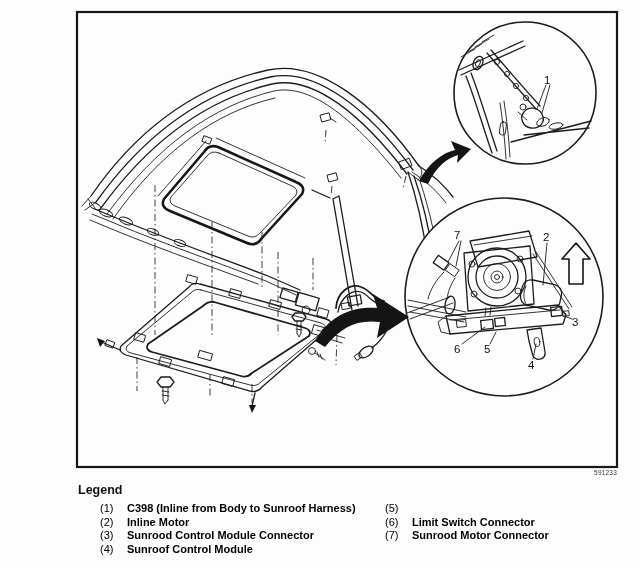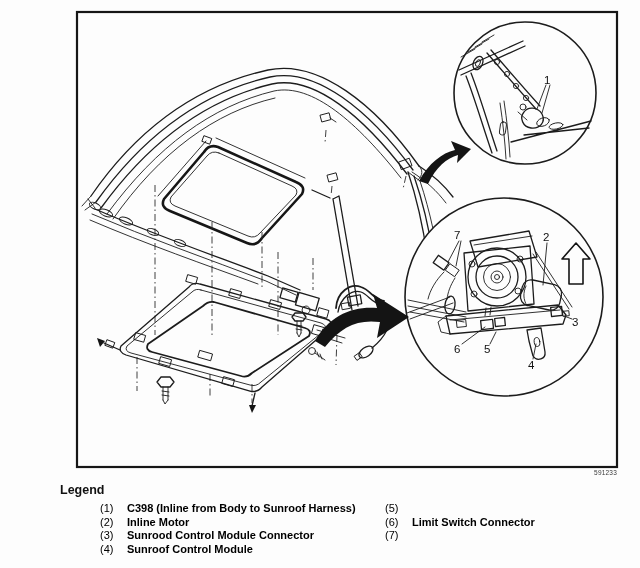--- a/index.html
+++ b/index.html
@@ -8,21 +8,21 @@
   svg{position:absolute;left:0;top:0;}
   svg *{vector-effect:none;}
   .ln{stroke:#1c1c1c;fill:none;stroke-width:1.3;stroke-linecap:round;stroke-linejoin:round;}
   .ln-thin{stroke:#1c1c1c;fill:none;stroke-width:0.9;stroke-linecap:round;stroke-linejoin:round;}
   .ln-thick{stroke:#161616;fill:none;stroke-width:2.6;stroke-linecap:round;stroke-linejoin:round;}
   .ln-med{stroke:#1c1c1c;fill:none;stroke-width:1.8;stroke-linecap:round;stroke-linejoin:round;}
   .dash{stroke:#2a2a2a;fill:none;stroke-width:0.9;stroke-dasharray:7 3 1.5 3;}
   .ink{fill:#141414;stroke:none;}
   .white{fill:#fdfdfd;}
   .callout{font-family:"Liberation Sans",sans-serif;font-size:11.5px;fill:#111;stroke:none;}
-  .legend-title{position:absolute;left:60px;top:483px;font-size:12.5px;font-weight:bold;color:#111;}
+  .legend-title{position:absolute;left:78px;top:483px;font-size:12.5px;font-weight:bold;color:#111;}
   .legend-col{position:absolute;top:502px;}
   .legend-col.left{left:100px;width:300px;}
   .legend-col.right{left:385px;width:235px;}
   .legend-row{display:flex;height:13.5px;font-size:11px;line-height:12px;}
   .lnum{width:27px;flex:0 0 27px;}
   .ltext{flex:1;font-weight:bold;}
   .fig-number{position:absolute;left:560px;top:469px;width:57px;text-align:right;font-size:6.5px;color:#3a3a3a;letter-spacing:0.2px;}
 </style>
 </head>
 <body>
@@ -276,16 +276,17 @@
   <div class="legend-col right">
     <div class="legend-row">
       <span class="lnum">(5)</span>
     </div>
     <div class="legend-row">
       <span class="lnum">(6)</span>
       <span class="ltext">Limit Switch Connector</span>
     </div>
     <div class="legend-row">
       <span class="lnum">(7)</span>
+      <span class="ltext">Sunrood Motor Connector</span>
     </div>
   </div>
 
 </div>
 
 </body></html>

